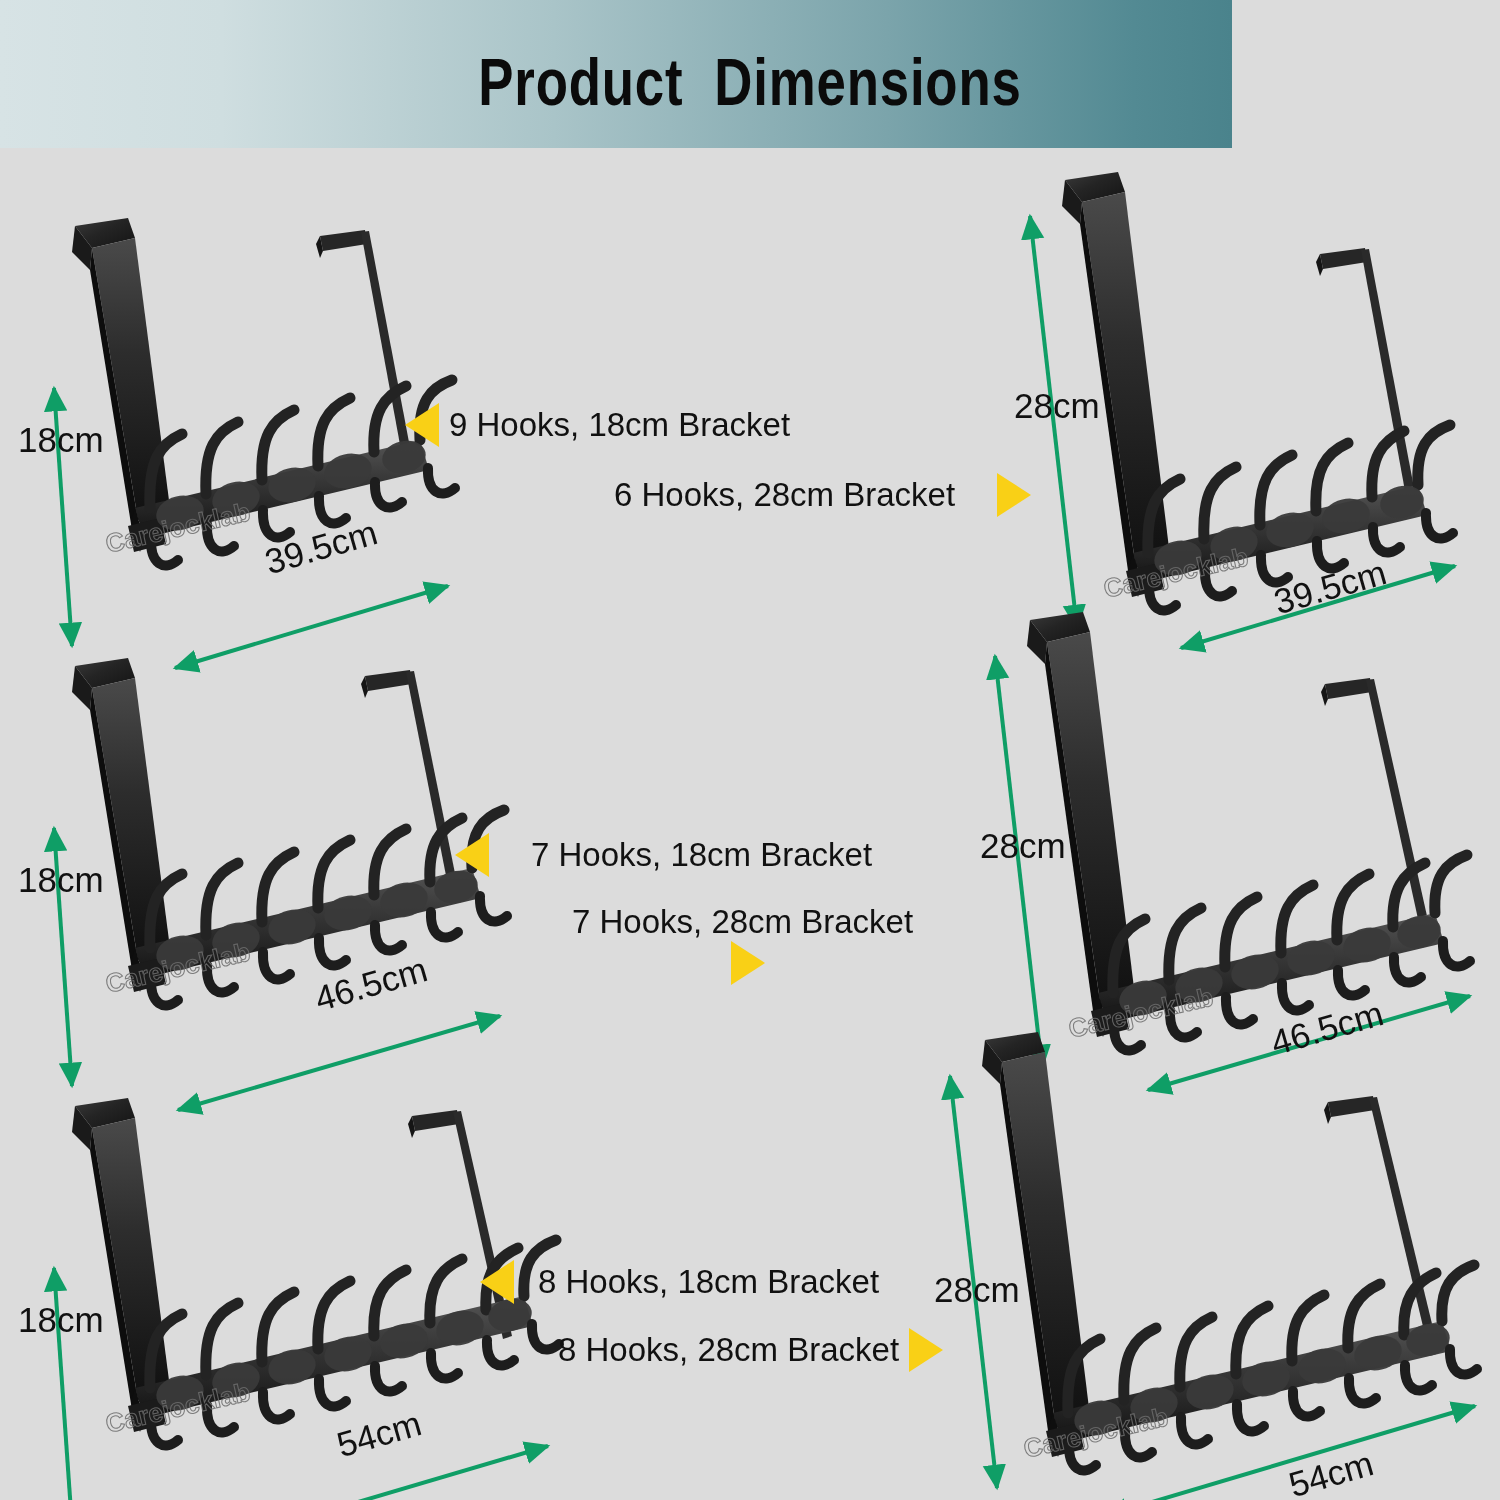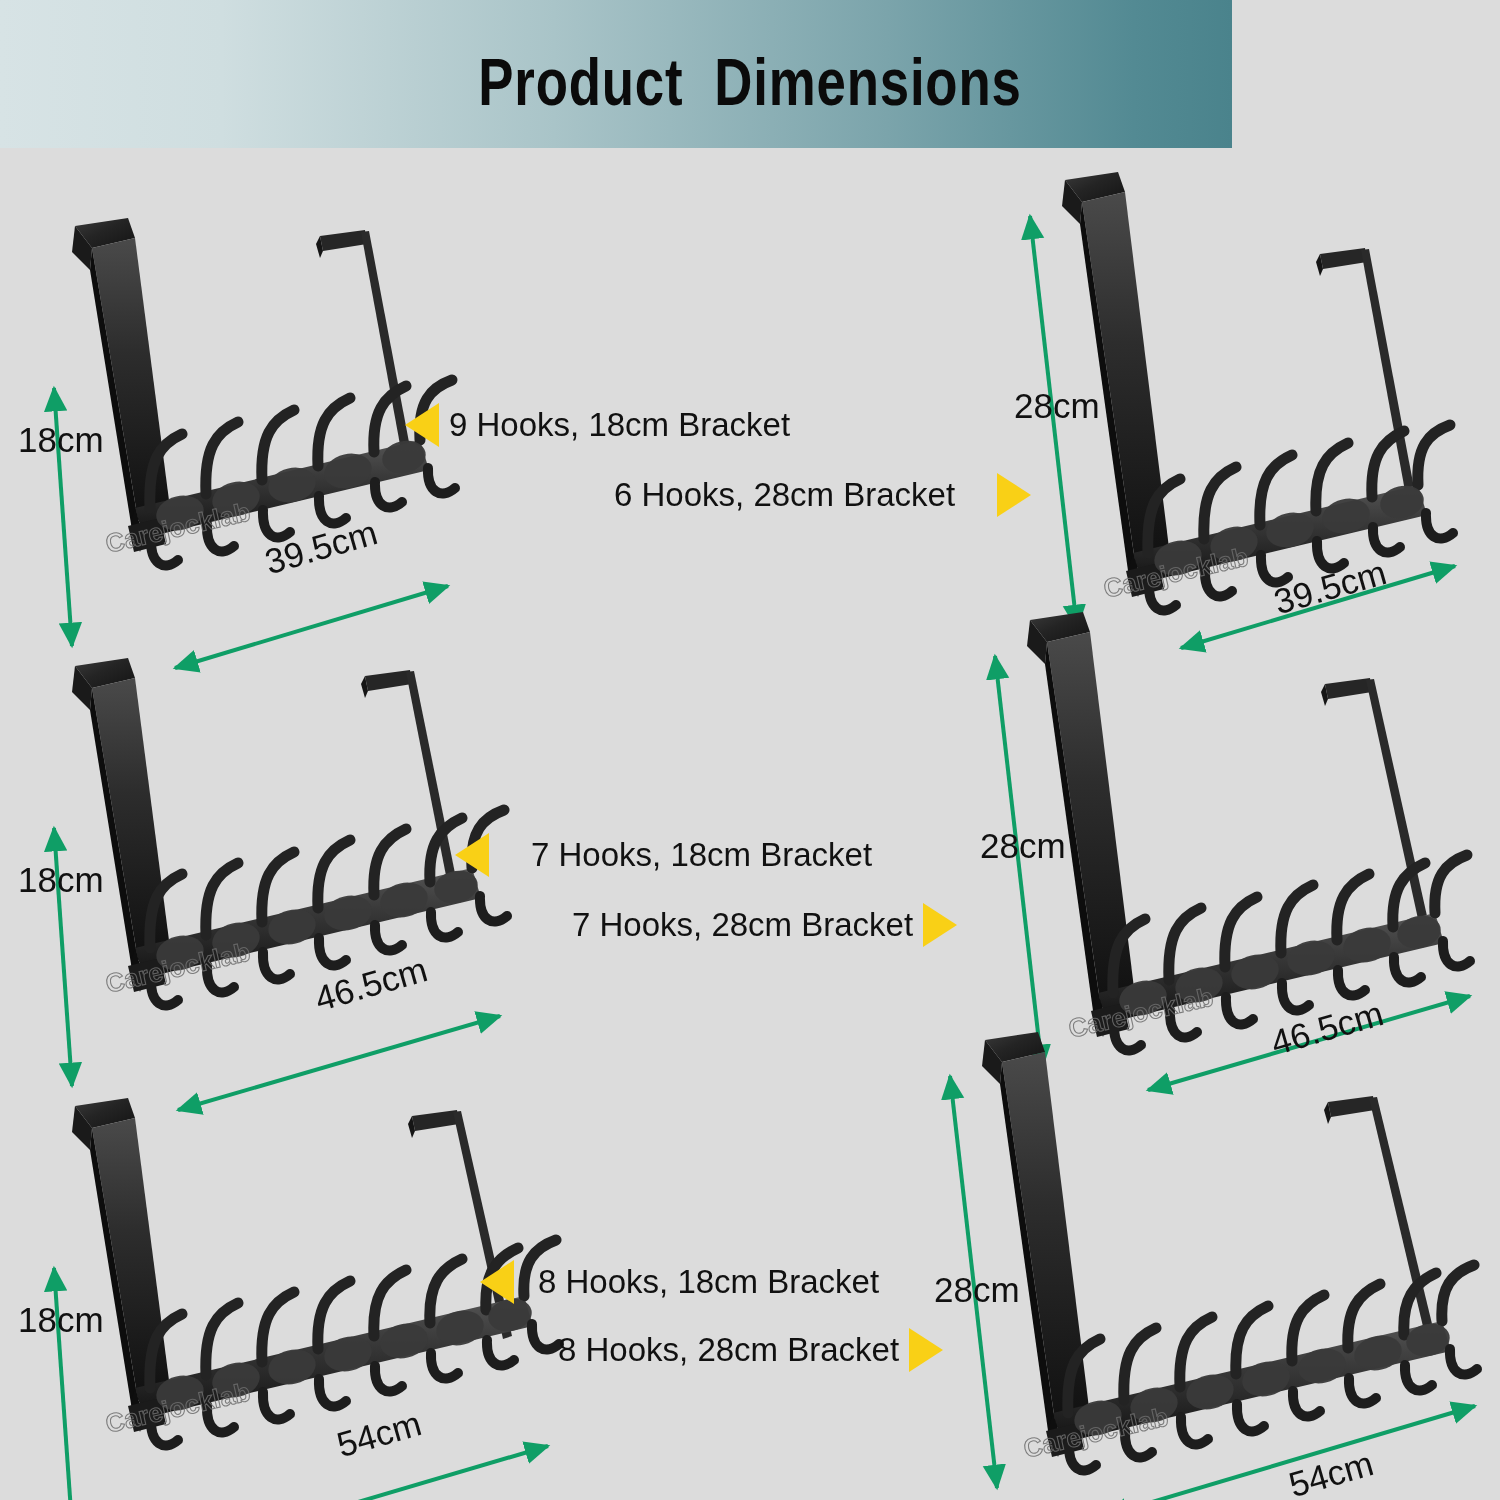--- a/index.html
+++ b/index.html
@@ -350,21 +350,21 @@
       </svg>
     </div>
 
     <svg class="dims" style="position:absolute; left:950px; top:470px;" width="560" height="570">
       <line x1="45" y1="38" x2="92" y2="450" stroke="#0f9e66" stroke-width="4" marker-start="url(#arrowG)" marker-end="url(#arrowG)"></line>
       <line x1="198" y1="472" x2="520" y2="378" stroke="#0f9e66" stroke-width="4" marker-start="url(#arrowG)" marker-end="url(#arrowG)"></line>
     </svg>
     <div class="dim-label" style="left:980px; top:678px;">28cm</div>
     <div class="dim-label diag" style="left:1272px; top:876px; transform:rotate(-16deg);">46.5cm</div>
 
-    <div class="callout" style="left:572px; top:755px;">
+    <div class="callout" style="left:572px; top:755px;flex-direction:column;">
       <span class="callout-text">7 Hooks, 28cm Bracket</span>
       <span class="tri tri-right"></span>
     </div>
 
     <div class="product" style="left:20px; top:940px; width:590px; height:430px;">
       <svg width="590" height="430" viewBox="0 0 590 430">
         <path d="M55 18 L108 10 L115 30 L72 40 Z" fill="url(#metal)"></path>
         <path d="M55 18 L72 40 L70 62 L52 44 Z" fill="#1a1a1a"></path>
         <path d="M72 40 L115 30 L150 300 L118 312 Z" fill="url(#metalBar)"></path>
         <path d="M70 62 L72 40 L118 312 L112 322 Z" fill="#0d0d0d"></path>

